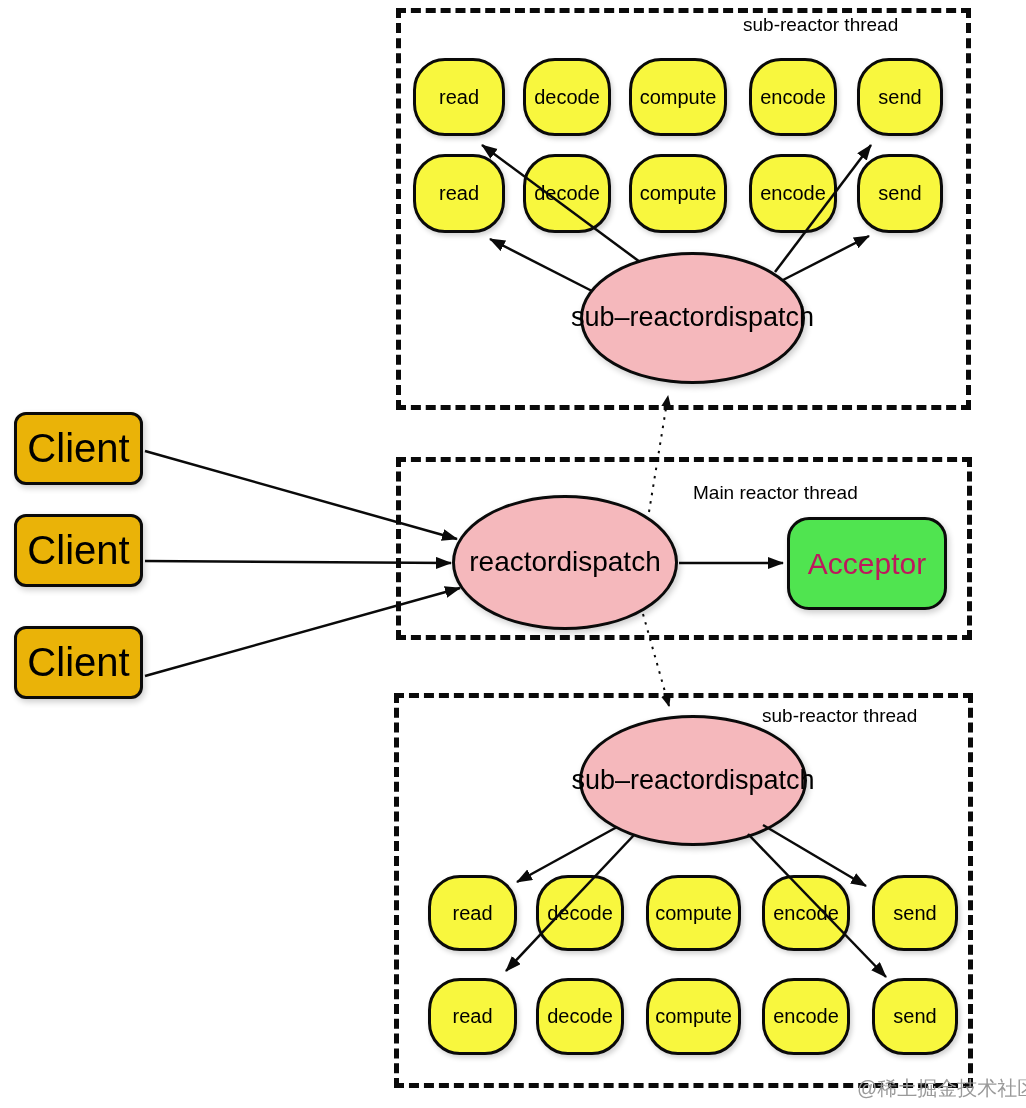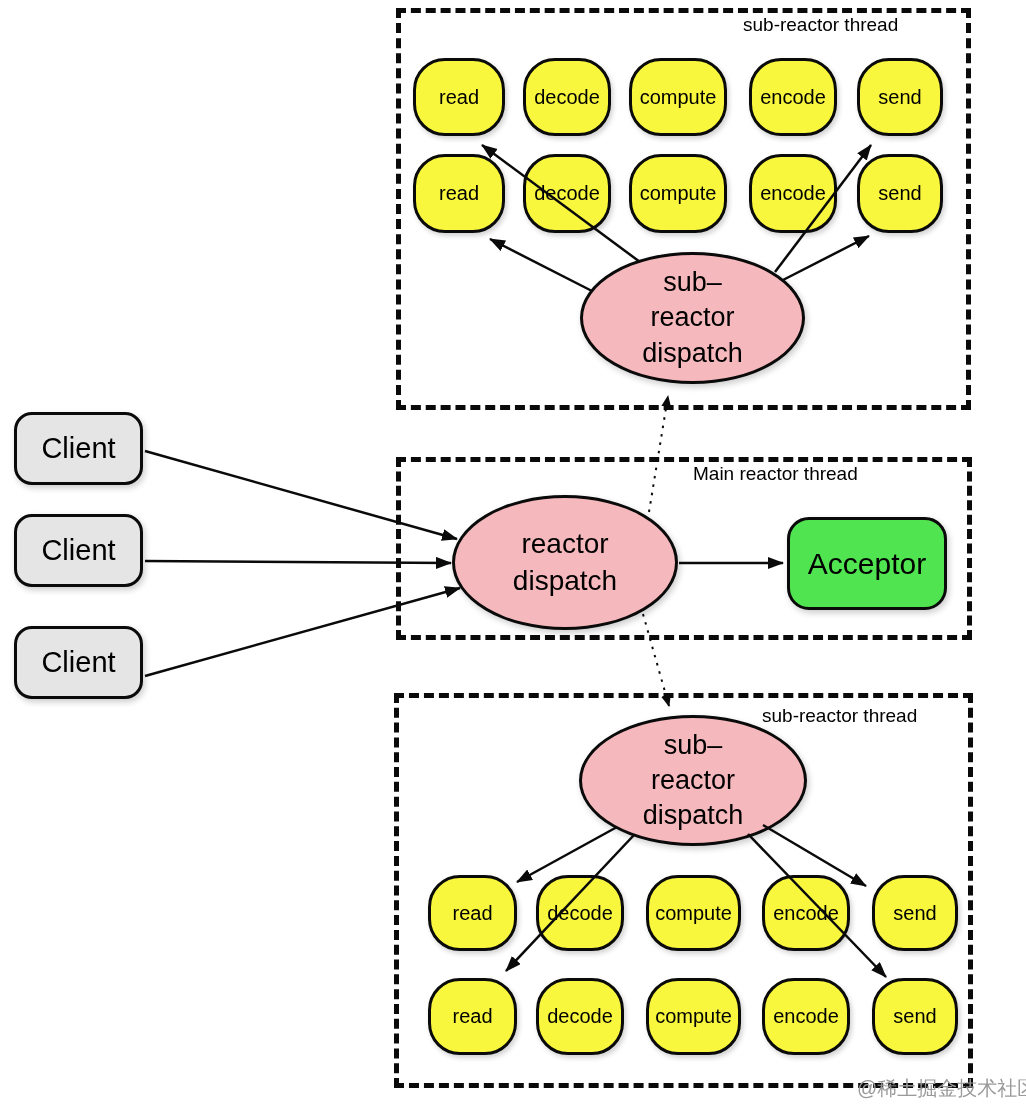--- a/index.html
+++ b/index.html
@@ -13,34 +13,34 @@
   .panel-title{
     position:absolute;font-weight:normal;font-size:19px;color:#000;white-space:nowrap;
   }
   .ybox{
     position:absolute;background:#F8F73E;border:3px solid #0a0a0a;border-radius:32px;
     display:flex;align-items:center;justify-content:center;font-size:20px;color:#000;
     box-sizing:border-box;box-shadow:2px 3px 5px rgba(0,0,0,0.18);
   }
   .ellipse{
     position:absolute;background:#F5B8BC;border:3px solid #0a0a0a;border-radius:50%;
-    display:flex;flex-direction:column;align-items:center;justify-content:center;
+    display:flex;flex-direction:row;align-items:center;justify-content:center;
     font-size:27px;line-height:1.3;color:#000;box-sizing:border-box;
     box-shadow:2px 3px 6px rgba(0,0,0,0.2);text-align:center;
   }
   .client{
-    position:absolute;left:14px;width:129px;height:73px;background:#e5e5e5;
-    border:3px solid #0a0a0a;border-radius:18px;display:flex;align-items:center;
-    justify-content:center;font-size:29px;color:#000;box-sizing:border-box;
+    position:absolute;left:14px;width:129px;height:73px;background:#eab308;
+    border:3px solid #0a0a0a;border-radius:12px;display:flex;align-items:center;
+    justify-content:center;font-size:40px;color:#000;box-sizing:border-box;
     box-shadow:2px 3px 6px rgba(0,0,0,0.2);
   }
   .acceptor{
     position:absolute;left:787px;top:517px;width:160px;height:93px;background:#50E450;
     border:3px solid #0a0a0a;border-radius:22px;display:flex;align-items:center;
-    justify-content:center;font-size:30px;color:#000000;box-sizing:border-box;
+    justify-content:center;font-size:30px;color:#be185d;box-sizing:border-box;
     box-shadow:2px 3px 6px rgba(0,0,0,0.2);
   }
   .arrows{
     position:absolute;left:0;top:0;width:1026px;height:1108px;pointer-events:none;z-index:10;
   }
   .watermark{
     position:absolute;left:857px;top:1075px;font-size:20px;color:#9A9A9A;z-index:11;
     white-space:nowrap;
   }
 </style>
@@ -64,21 +64,21 @@
   <div class="ybox" style="left:749px;top:154px;width:88px;height:79px">encode</div>
   <div class="ybox" style="left:857px;top:154px;width:86px;height:79px">send</div>
 
   <div class="ellipse" style="left:580px;top:252px;width:225px;height:132px">
     <span>sub–</span>
     <span>reactor</span>
     <span>dispatch</span>
   </div>
 
   <div class="panel" style="left:396px;top:457px;width:576px;height:183px"></div>
-  <div class="panel-title" style="left:693px;top:463px">Main reactor thread</div>
+  <div class="panel-title" style="left:693px;top:482px">Main reactor thread</div>
 
   <div class="ellipse" style="left:452px;top:495px;width:226px;height:135px;font-size:28px">
     <span>reactor</span>
     <span>dispatch</span>
   </div>
 
   <div class="acceptor">Acceptor</div>
 
   <div class="client" style="top:412px">Client</div>
   <div class="client" style="top:514px">Client</div>

